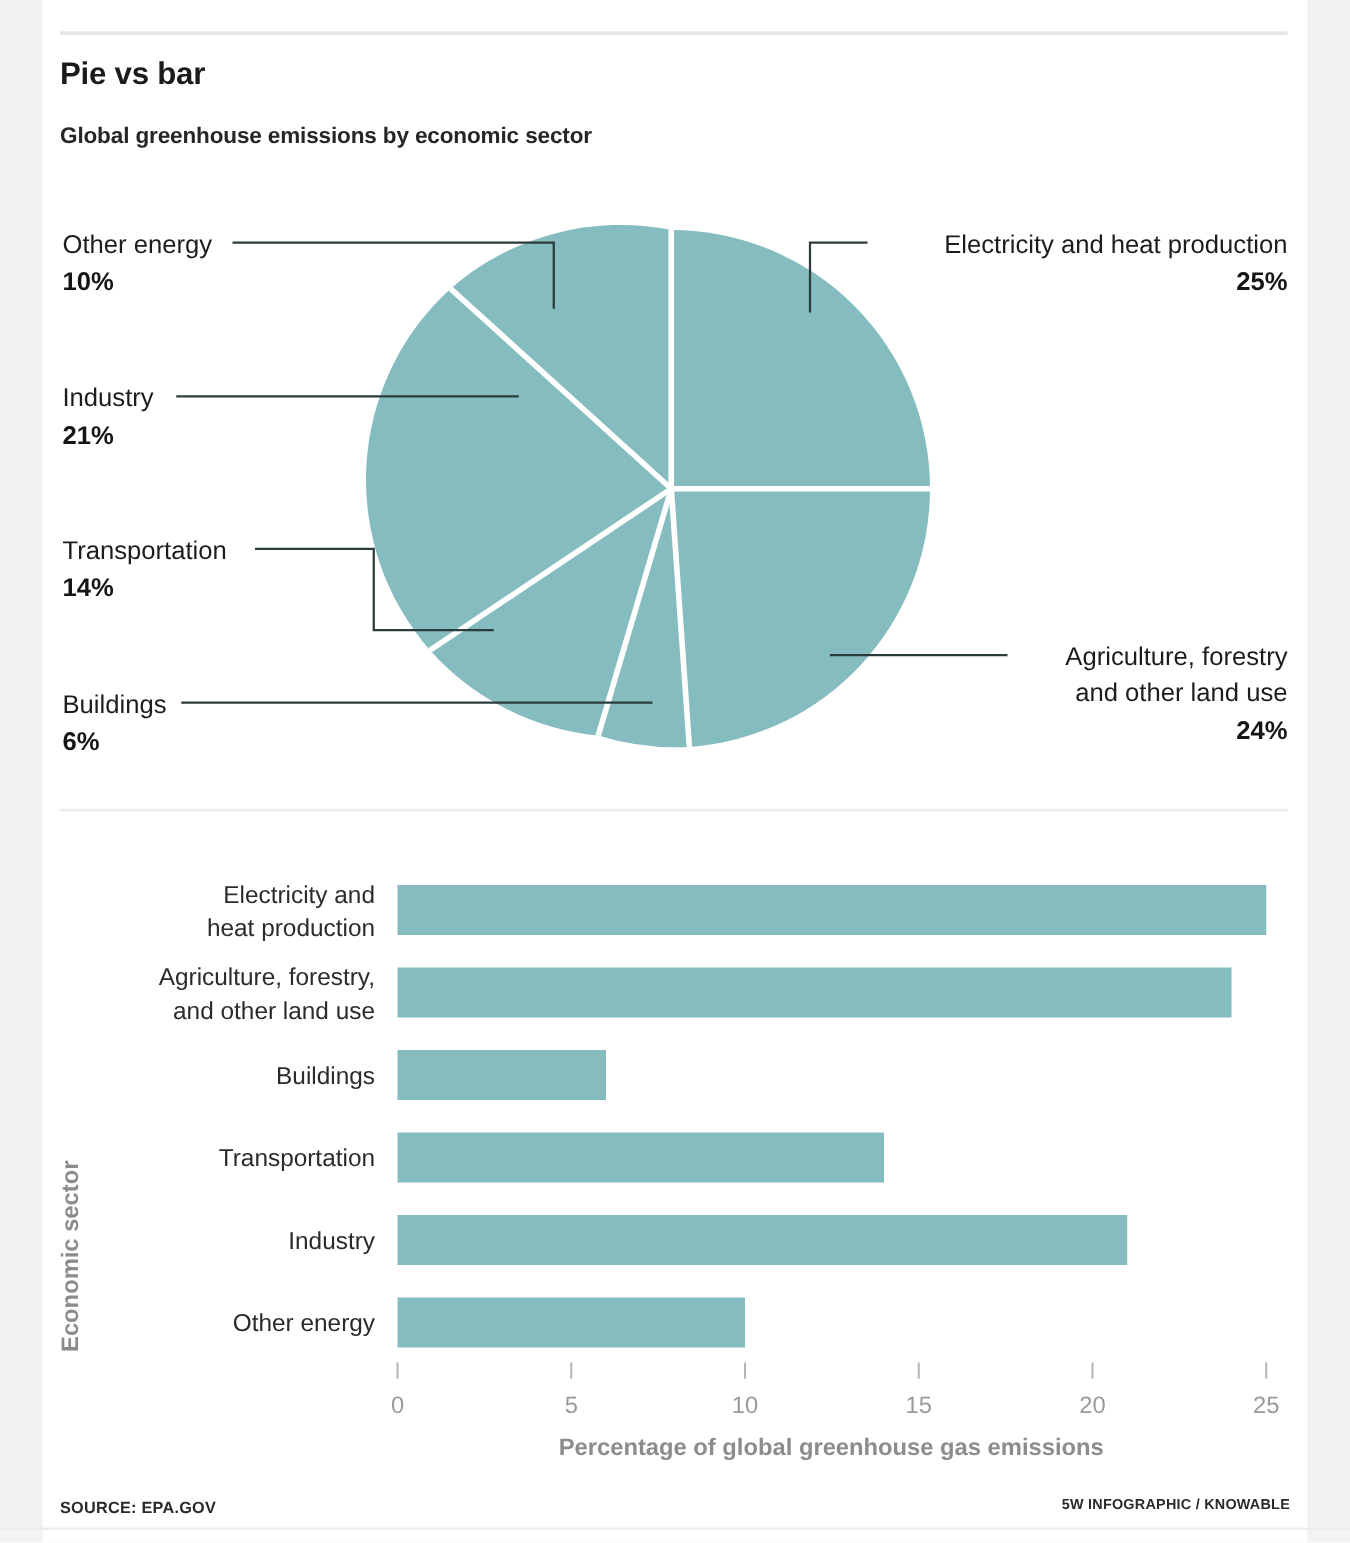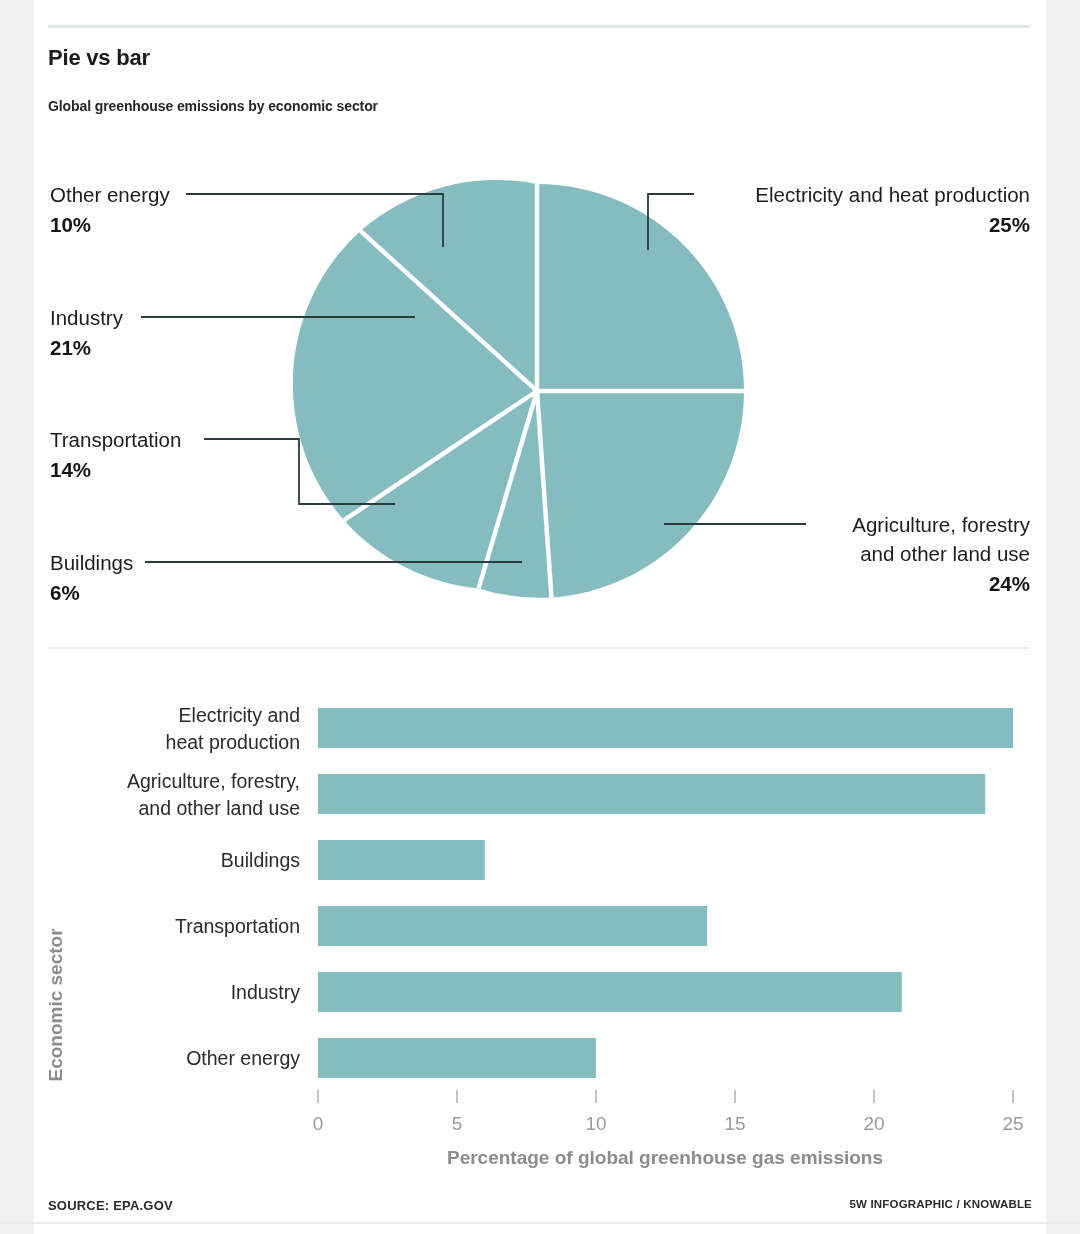--- a/index.html
+++ b/index.html
@@ -27,26 +27,26 @@
     position:absolute; left:48px; top:647px; width:982px; height:2px;
     background:#ececec;
   }
   .bottom-rule {
     position:absolute; left:0px; top:1222px; width:1080px; height:2px;
     background:#ededed;
   }
 
   .title {
     position:absolute; left:48px; top:45px;
-    font-size:22px; font-weight:bold; color:#1b1b1b;
+    font-size:25px; font-weight:bold; color:#1b1b1b;
     letter-spacing:-0.2px;
   }
   .subtitle {
     position:absolute; left:48px; top:98px;
-    font-size:14px; font-weight:bold; color:#262626;
+    font-size:18px; font-weight:bold; color:#262626;
     letter-spacing:-0.1px;
   }
 
   svg { display:block; }
   .pie-svg { position:absolute; left:0px; top:150px; }
   .bar-svg { position:absolute; left:0px; top:660px; }
 
   .lbl-name   { font-family:"Liberation Sans", sans-serif; font-size:20.5px; fill:#1c1c1c; }
   .lbl-pct    { font-family:"Liberation Sans", sans-serif; font-size:20.5px; font-weight:bold; fill:#151515; }
   .leader     { stroke:#2c3b3b; stroke-width:1.8px; fill:none; }

